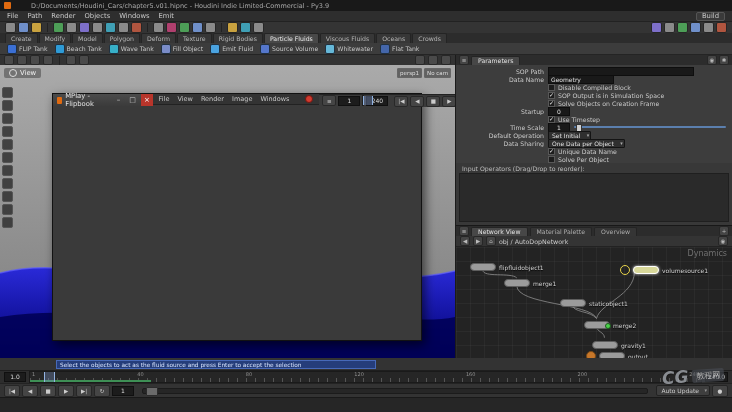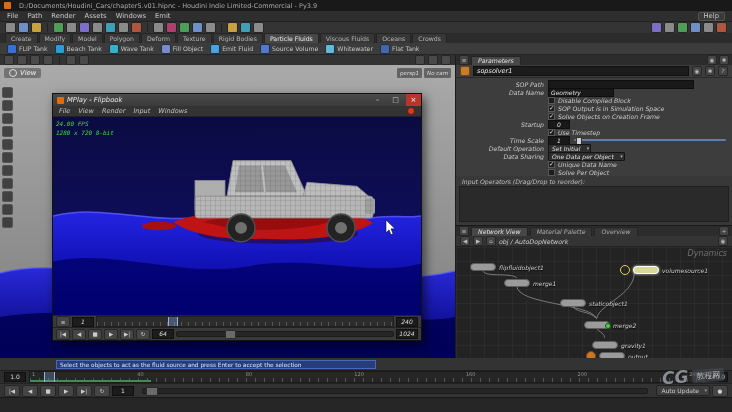--- a/index.html
+++ b/index.html
@@ -1,20 +1,20 @@
 <!DOCTYPE html>
 <html><head>
 <meta charset="utf-8">
 <style>
   html,body{margin:0;padding:0;background:#111;}
   #app{position:relative;width:732px;height:412px;background:#333;overflow:hidden;
        font-family:"DejaVu Sans","Liberation Sans",sans-serif;font-size:7px;color:#ccc;}
   
   .titlebar{position:absolute;top:0;left:0;width:732px;height:11px;background:#191919;
-            display:flex;align-items:center;gap:8px;padding:0 4px;box-sizing:border-box;
+            display:flex;align-items:center;gap:20px;padding:0 4px;box-sizing:border-box;
             font-size:6.5px;color:#a8a8a8;}
   .app-logo{width:7px;height:7px;background:#e06a10;border-radius:1px;}
   .menubar{position:absolute;top:11px;left:0;width:732px;height:10px;background:#2e2e2e;
            display:flex;align-items:center;gap:9px;padding:0 7px;box-sizing:border-box;
            font-size:6.8px;color:#c8c8c8;}
   .menubar .spacer{flex:1;}
   .build-chip{border:1px solid #555;background:#3a3a3a;border-radius:2px;padding:0 5px;height:7px;line-height:7px;}
   .toolbar1{position:absolute;top:21px;left:0;width:732px;height:12px;background:#343434;
             border-top:1px solid #222;display:flex;align-items:center;gap:2px;padding:0 5px;box-sizing:border-box;}
   .tb-ic{width:9px;height:9px;border-radius:2px;border:1px solid #262626;background:#555;}
@@ -26,37 +26,37 @@
   .shelf-tab{padding:1px 5px 0 5px;height:8px;line-height:8px;background:#373737;border:1px solid #242424;border-bottom:none;
              border-radius:2px 2px 0 0;font-size:6.2px;color:#b5b5b5;white-space:nowrap;}
   .shelf-tab.active{background:#484848;color:#ededed;}
   .shelftools{position:absolute;top:43px;left:0;width:732px;height:12px;background:#3c3c3c;
               display:flex;align-items:center;gap:7px;padding:0 7px;box-sizing:border-box;border-bottom:1px solid #242424;}
   .tool-chip{display:flex;align-items:center;gap:2px;font-size:6.2px;color:#c5c5c5;white-space:nowrap;}
   .tool-ic{width:8px;height:8px;border-radius:2px;border:1px solid #20303f;}
   .w1{background:#3b6fd4;} .w2{background:#2e9bd6;} .w3{background:#37b0c8;} .w4{background:#7a8cc8;}
   .w5{background:#4aa3e0;} .w6{background:#5577cc;} .w7{background:#66b8d8;} .w8{background:#4466aa;}
   
-  .main{position:absolute;top:55px;left:0;width:732px;height:303px;display:flex;font-style:italic;}
+  .main{position:absolute;top:55px;left:0;width:732px;height:303px;display:flex;}
   .left{width:455px;position:relative;background:#2f2f2f;}
   .vtb{height:10px;background:#333;border-bottom:1px solid #222;display:flex;align-items:center;gap:3px;padding:0 4px;}
   .vtb-ic{width:8px;height:8px;border-radius:2px;background:#4a4a4a;border:1px solid #272727;}
   .viewport{position:absolute;top:10px;left:0;right:0;bottom:0;overflow:hidden;background:#8a8a8a;}
   .viewport svg.vp-bg{position:absolute;inset:0;width:100%;height:100%;}
   .view-chip{position:absolute;top:3px;left:4px;display:flex;align-items:center;gap:3px;background:rgba(15,15,15,.35);
              padding:1px 5px;border-radius:2px;color:#f0f0f0;font-size:6.8px;z-index:5;}
   .view-eye{width:6px;height:6px;border:1px solid #ddd;border-radius:50%;}
   .side-col{position:absolute;left:2px;top:22px;display:flex;flex-direction:column;gap:2px;z-index:5;}
   .side-ic{width:9px;height:9px;background:rgba(42,42,42,.8);border:1px solid #555;border-radius:2px;}
   .vp-tr{position:absolute;top:3px;right:4px;display:flex;gap:2px;z-index:5;}
   .vp-tr .chipb{min-width:14px;height:8px;background:rgba(40,40,40,.55);border:1px solid #666;border-radius:1px;
                 color:#ddd;font-size:5.5px;line-height:8px;text-align:center;padding:0 2px;}
   
   .mplay{position:absolute;left:52px;top:28px;width:368px;height:246px;background:#3a3a3a;border:1px solid #121212;
-         box-shadow:3px 4px 10px rgba(0,0,0,.6);display:flex;flex-direction:column;z-index:10;}
+         box-shadow:3px 4px 10px rgba(0,0,0,.6);display:flex;flex-direction:row;z-index:10;}
   .mp-title{height:12px;background:linear-gradient(#4b4b4b,#3b3b3b);display:flex;align-items:center;gap:3px;
             padding-left:4px;font-size:6.8px;color:#e5e5e5;}
   .mp-title .grow{flex:1;}
   .mp-ico{width:7px;height:7px;background:#e06a10;border-radius:1px;}
   .mp-btn{width:15px;height:12px;display:flex;align-items:center;justify-content:center;color:#ccc;font-size:7px;}
   .mp-btn.close{background:#b8352b;color:#fff;}
   .mp-menu{height:10px;background:#333;display:flex;gap:8px;align-items:center;padding:0 6px;font-size:6.5px;
            color:#c5c5c5;border-bottom:1px solid #222;}
   .mp-menu .grow{flex:1;}
   .rec-dot{width:6px;height:6px;border-radius:50%;background:#d23b2f;border:1px solid #6e1611;}
@@ -162,25 +162,25 @@
 
   <div class="titlebar">
     <div class="app-logo"></div>
     <span>D:/Documents/Houdini_Cars/chapter5.v01.hipnc - Houdini Indie Limited-Commercial - Py3.9</span>
   </div>
 
   <div class="menubar">
     <span>File</span>
     <span>Path</span>
     <span>Render</span>
-    <span>Assets</span>
+    <span>Objects</span>
     <span>Windows</span>
     <span>Emit</span>
     <span class="spacer"></span>
-    <span class="build-chip">Help</span>
+    <span class="build-chip">Build</span>
   </div>
 
   <div class="toolbar1">
     <div class="tb-ic c7"></div>
     <div class="tb-ic c1"></div>
     <div class="tb-ic c3"></div>
     <div class="sep"></div>
     <div class="tb-ic c2"></div>
     <div class="tb-ic c7"></div>
     <div class="tb-ic c5"></div>
@@ -322,21 +322,21 @@
             <span>MPlay - Flipbook</span>
             <span class="grow"></span>
             <div class="mp-btn">–</div>
             <div class="mp-btn">□</div>
             <div class="mp-btn close">×</div>
           </div>
           <div class="mp-menu">
             <span>File</span>
             <span>View</span>
             <span>Render</span>
-            <span>Input</span>
+            <span>Image</span>
             <span>Windows</span>
             <span class="grow"></span>
             <div class="rec-dot"></div>
           </div>
 
           <div class="mp-img">
             <svg viewBox="0 0 368 200" preserveAspectRatio="none">
               <defs>
                 <linearGradient id="mg1" x1="0" y1="0" x2="0" y2="1">
                   <stop offset="0" stop-color="#0b0b42"></stop>
@@ -414,27 +414,20 @@
     <div class="right">
 
       <div class="ppane">
         <div class="ptabbar">
           <div class="pticon">≡</div>
           <span class="ptab">Parameters</span>
           <span class="grow"></span>
           <div class="pticon">◉</div>
           <div class="pticon">✱</div>
         </div>
-        <div class="pnodebar">
-          <div class="node-type-ic"></div>
-          <div class="pname">sopsolver1</div>
-          <div class="pticon">◉</div>
-          <div class="pticon">✱</div>
-          <div class="pticon">?</div>
-        </div>
 
         <div class="prows">
           <div class="prow">
             <span class="plabel">SOP Path</span>
             <div class="pfield wide"></div>
           </div>
           <div class="prow">
             <span class="plabel">Data Name</span>
             <div class="pfield">Geometry</div>
           </div>

